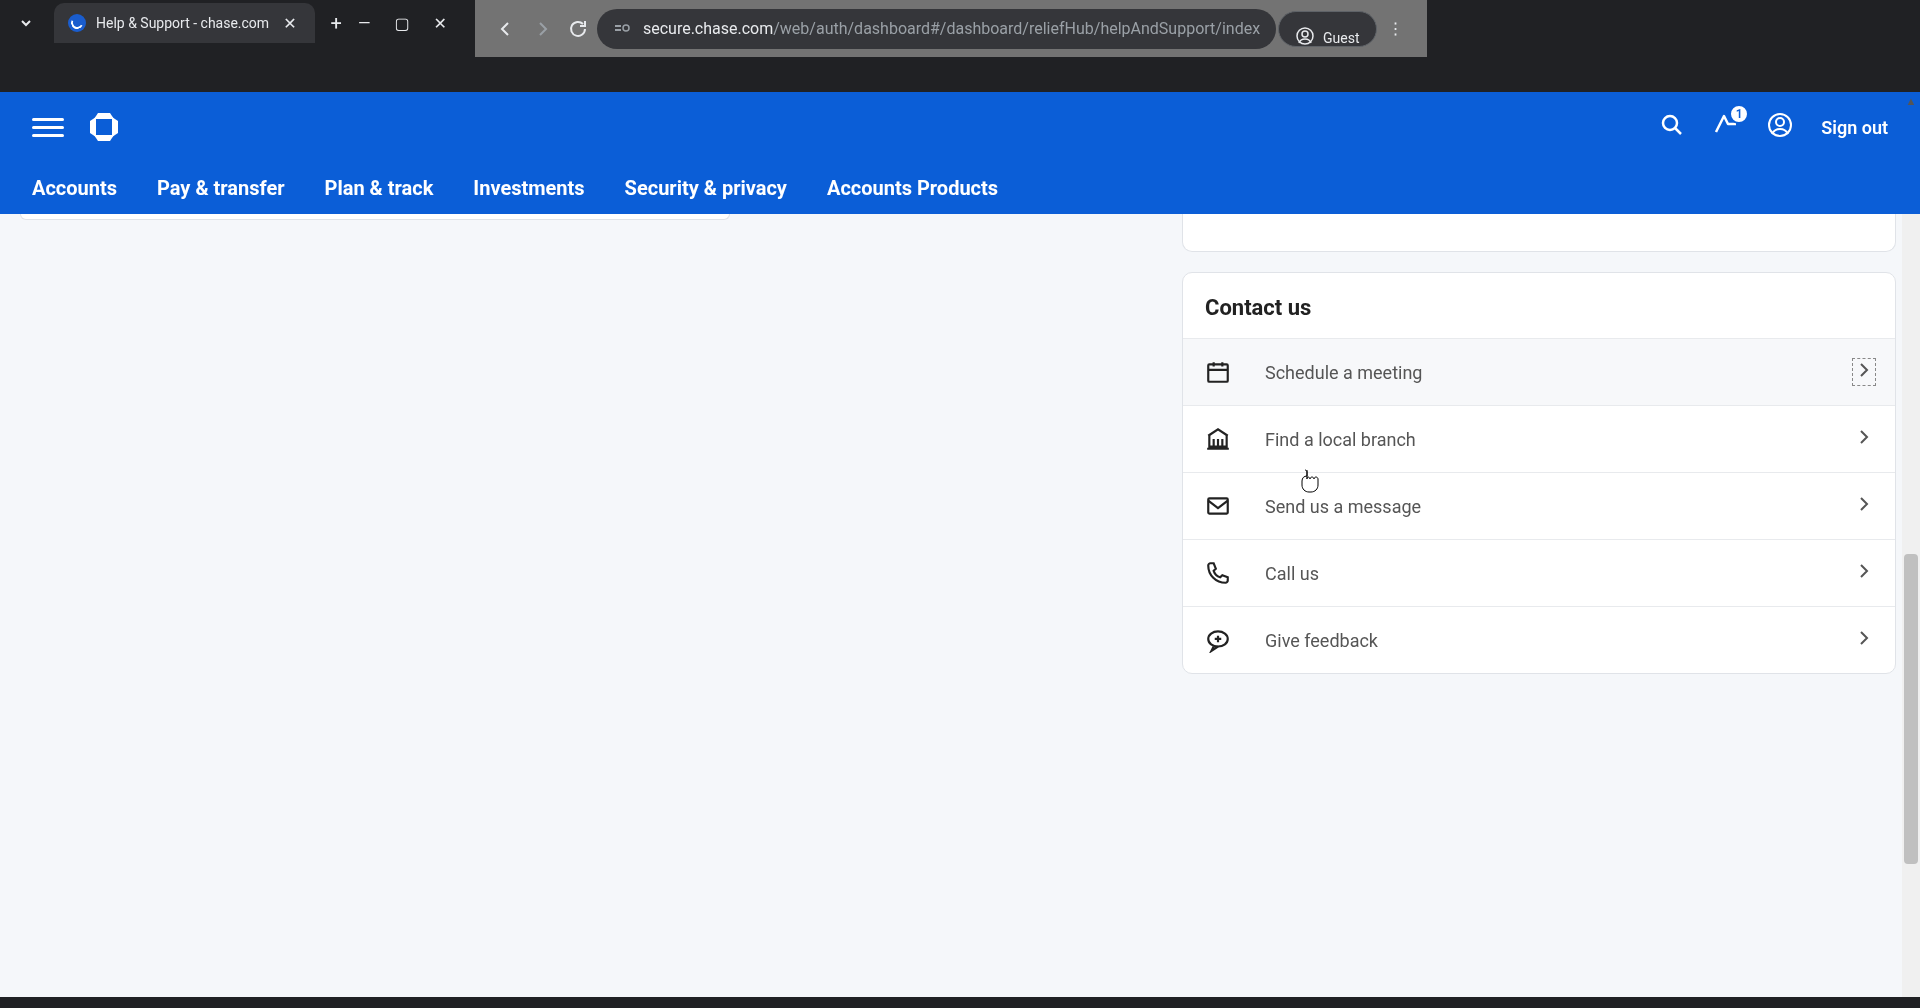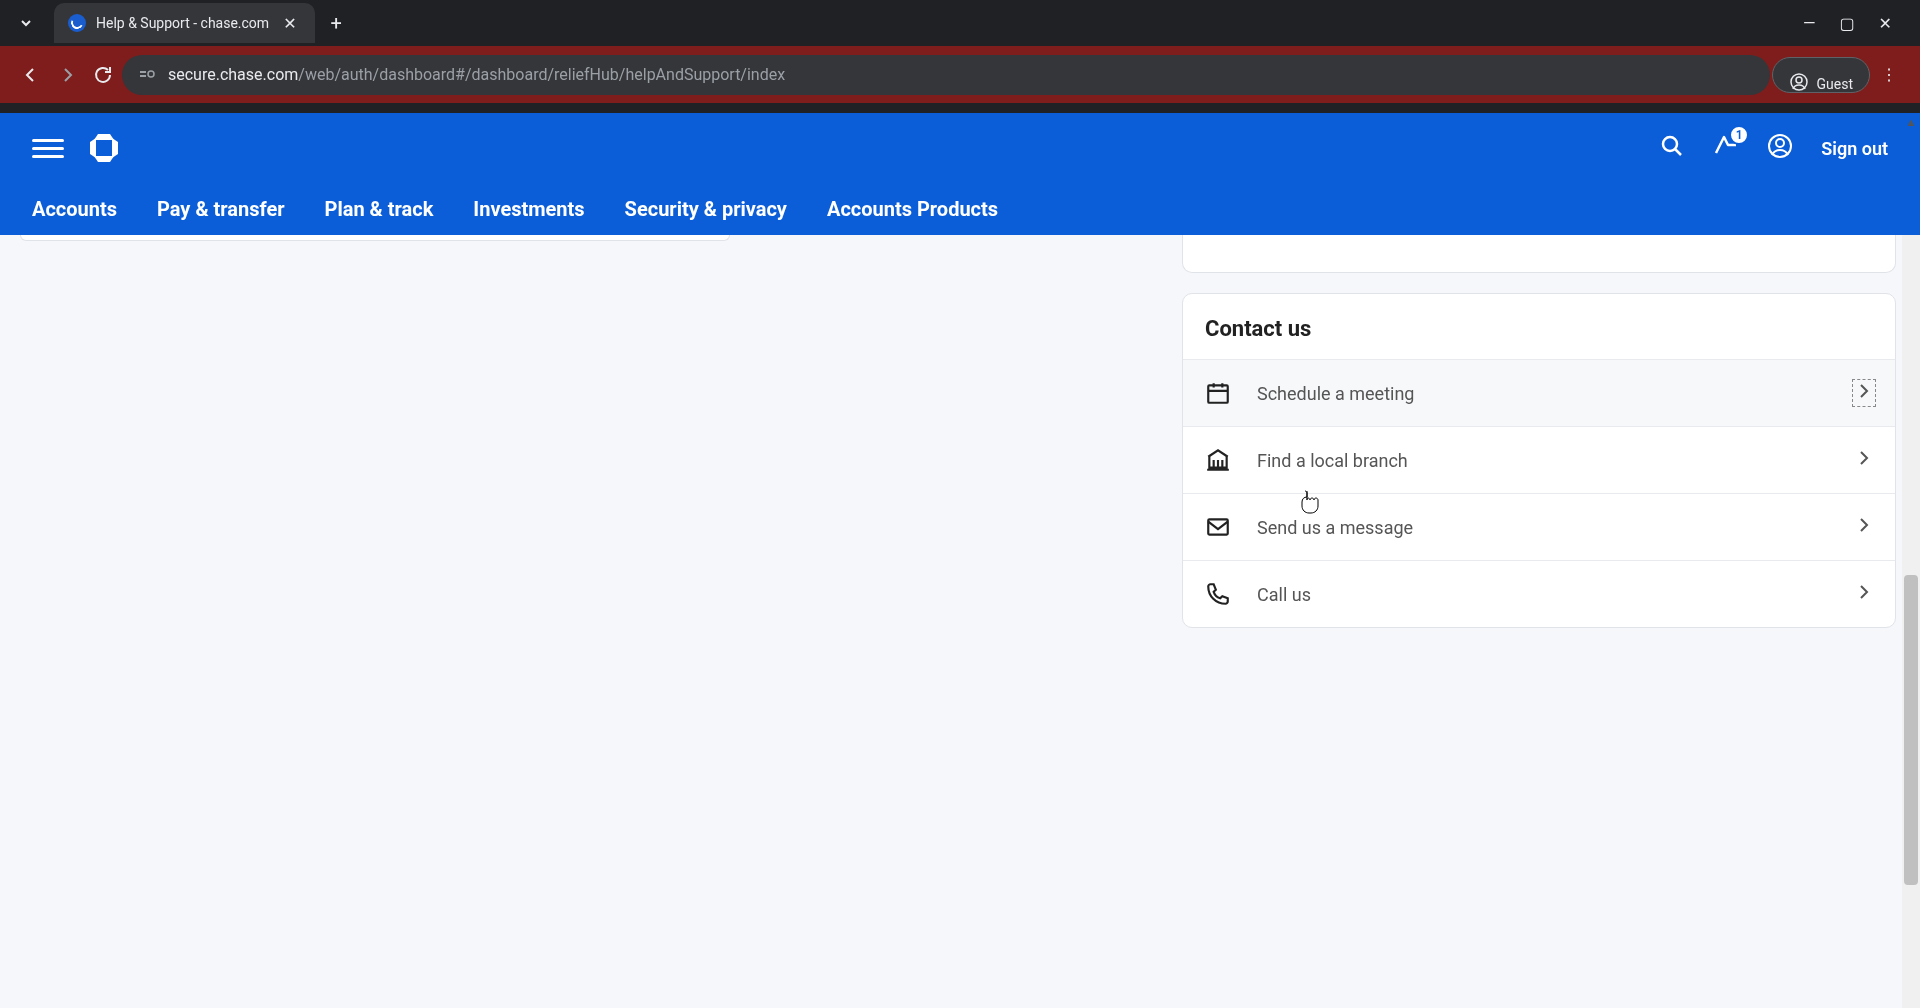--- a/index.html
+++ b/index.html
@@ -1,31 +1,31 @@
 <!DOCTYPE html>
 <html><head>
 <meta charset="utf-8">
 <style>
 * { margin: 0; padding: 0; box-sizing: border-box; font-family: -apple-system, BlinkMacSystemFont, "Segoe UI", Roboto, Arial, sans-serif; }
 html, body { width: 1920px; height: 1008px; overflow: hidden; background: #202124; }
 
 
-.browser-chrome { width: 100%; height: 113px; background: #202124; display: flex; flex-direction: column; }
+.browser-chrome { width: 100%; height: 92px; background: #202124; display: flex; flex-direction: row; }
 .tab-bar { height: 46px; display: flex; align-items: center; padding: 0 8px; }
 .tab-dropdown { width: 36px; height: 36px; display: flex; align-items: center; justify-content: center; color: #e8eaed; cursor: pointer; border-radius: 8px; }
 .tab { background: #35363a; height: 40px; border-radius: 10px 10px 0 0; display: flex; align-items: center; padding: 0 14px; gap: 10px; min-width: 260px; margin-left: 10px; }
 .tab-favicon { width: 18px; height: 18px; background: #1a5dce; border-radius: 50%; position: relative; }
 .tab-favicon::after { content: ''; position: absolute; inset: 3px; border: 2px solid #fff; border-radius: 50%; border-top-color: transparent; border-right-color: transparent; transform: rotate(-20deg); }
 .tab-title { color: #e8eaed; font-size: 14px; flex: 1; }
 .tab-close { color: #e8eaed; font-size: 16px; cursor: pointer; padding: 2px 4px; }
 .new-tab { color: #e8eaed; font-size: 20px; padding: 0 16px; cursor: pointer; }
 .window-controls { margin-left: auto; display: flex; gap: 24px; padding-right: 20px; }
 .window-controls span { color: #e8eaed; cursor: pointer; font-size: 16px; }
 
-.toolbar { height: 57px; display: flex; align-items: center; padding: 0 14px; gap: 2px; background: #7f1d1d; }
+.toolbar { height: 57px; display: flex; align-items: center; padding: 0 14px; gap: 2px; background: #737373; }
 .nav-btn { width: 34px; height: 34px; display: flex; align-items: center; justify-content: center; color: #9aa0a6; cursor: pointer; border-radius: 50%; }
 .nav-btn.enabled { color: #e8eaed; }
 .url-bar { flex: 1; height: 40px; background: #35363a; border-radius: 20px; display: flex; align-items: center; padding: 0 16px; gap: 12px; }
 .site-icon { color: #9aa0a6; font-size: 14px; }
 .url-text { color: #e8eaed; font-size: 16px; }
 .url-text .path { color: #9aa0a6; }
 .guest-badge { height: 36px; background: #35363a; border: 1px solid #5f6368; border-radius: 18px; display: flex; align-items: flex-end; padding: 0 16px; gap: 8px; color: #e8eaed; font-size: 14px; cursor: pointer; }
 .menu-dots { width: 34px; height: 34px; display: flex; align-items: center; justify-content: center; color: #e8eaed; cursor: pointer; }
 
 
@@ -48,21 +48,21 @@
 .scroll-thumb { position: absolute; right: 2px; width: 14px; background: #c0c0c0; border-radius: 4px; top: 340px; height: 310px; }
 .scroll-arrow { position: absolute; right: 0; width: 18px; height: 18px; display: flex; align-items: center; justify-content: center; color: #555; font-size: 11px; cursor: pointer; }
 .scroll-arrow.up { top: -122px; }
 
 .left-card { position: absolute; left: 20px; top: 0; width: 710px; height: 6px; background: #fff; border: 1px solid #e0e3e8; border-top: none; border-radius: 0 0 10px 10px; }
 
 .partial-card { position: absolute; right: 24px; top: 0; width: 714px; height: 38px; background: #fff; border: 1px solid #e0e3e8; border-top: none; border-radius: 0 0 10px 10px; }
 
 .contact-card { position: absolute; right: 24px; top: 58px; width: 714px; background: #fff; border: 1px solid #e0e3e8; border-radius: 10px; }
 .contact-title { font-size: 22px; font-weight: 700; color: #222; padding: 22px 22px 18px 22px; }
-.contact-item { display: flex; align-items: center; padding: 20px 22px; border-top: 1px solid #e8eaed; cursor: pointer; gap: 26px; }
+.contact-item { display: flex; align-items: center; padding: 20px 22px; border-top: 1px solid #e8eaed; cursor: pointer; gap: 34px; }
 .contact-item.hover { background: #f7f8fa; }
 .contact-icon { width: 26px; height: 26px; color: #222; flex-shrink: 0; }
 .contact-label { font-size: 18px; color: #555; flex: 1; }
 .chevron { color: #555; }
 .chevron.focused { outline: 1px dashed #888; outline-offset: 2px; }
 
 .cursor { position: absolute; left: 1300px; top: 376px; pointer-events: none; z-index: 100; }
 </style>
 </head>
 <body>
@@ -236,20 +236,34 @@
             </svg>
         </div>
         <div class="contact-label">Call us</div>
         <div class="chevron">
           <svg width="18" height="18" viewBox="0 0 18 18">
               <path d="M6 3l6 6-6 6" stroke="#555" stroke-width="2" fill="none"></path>
             </svg>
         </div>
       </div>
 
+      <div class="contact-item">
+        <div class="contact-icon">
+          <svg viewBox="0 0 24 24" width="26" height="26">
+              <ellipse cx="12" cy="11" rx="9" ry="7" fill="none" stroke="#222" stroke-width="2"></ellipse>
+              <path d="M8 18l-2 4 6-4M12 8v6M9 11h6" stroke="#222" stroke-width="2" fill="none"></path>
+            </svg>
+        </div>
+        <div class="contact-label">Give feedback</div>
+        <div class="chevron">
+          <svg width="18" height="18" viewBox="0 0 18 18">
+              <path d="M6 3l6 6-6 6" stroke="#555" stroke-width="2" fill="none"></path>
+            </svg>
+        </div>
+      </div>
     </div>
 
     <div class="scroll-track">
       <div class="scroll-thumb"></div>
     </div>
   </div>
 
   <div class="scroll-arrow up" style="top:0;right:0;">▲</div>
 
   <div class="cursor">

